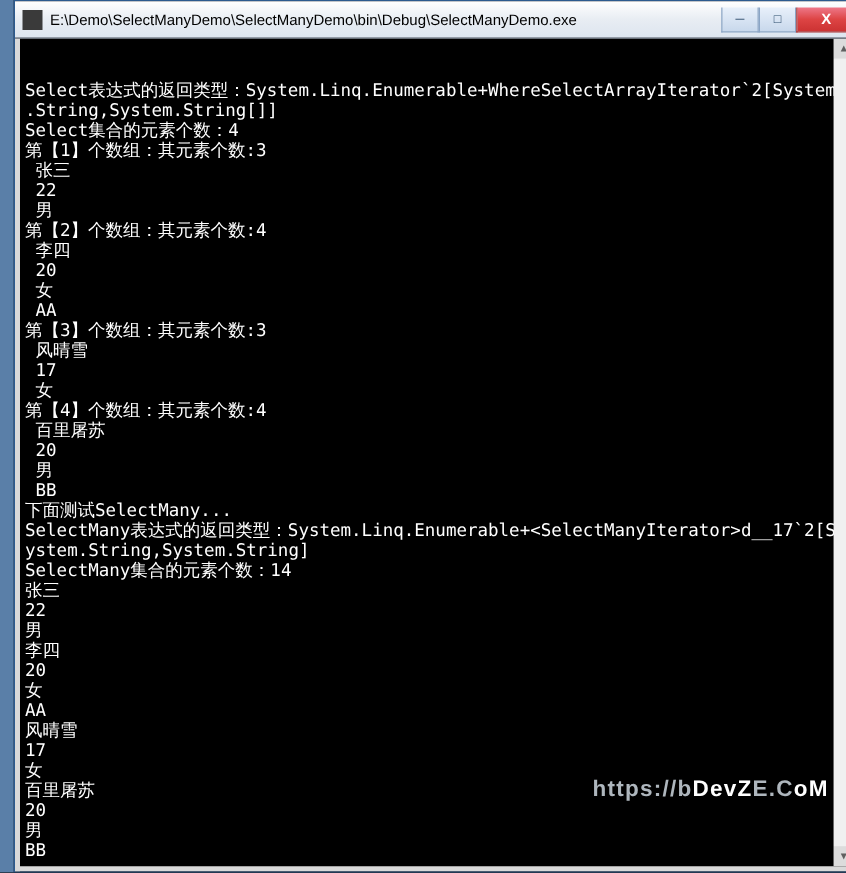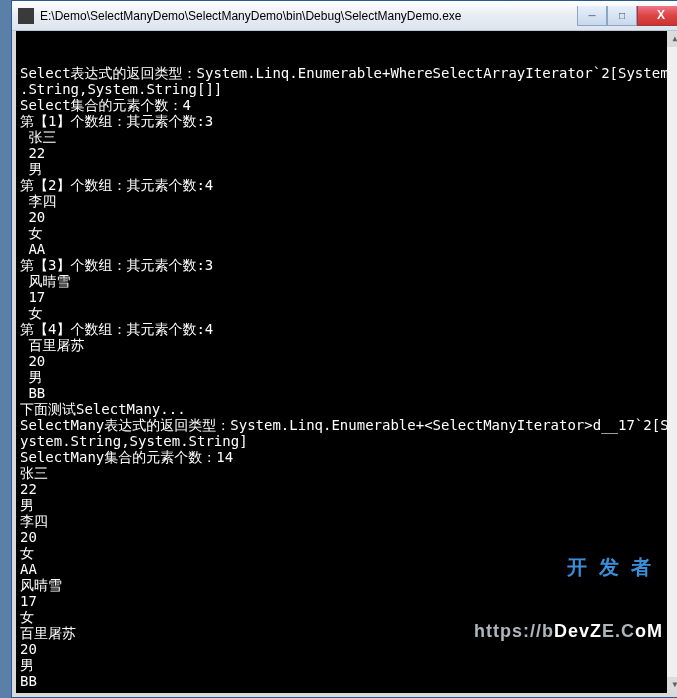--- a/index.html
+++ b/index.html
@@ -156,19 +156,18 @@
     <div id="console-lines"><div class="console-line"></div><div class="console-line">Select表达式的返回类型：System.Linq.Enumerable+WhereSelectArrayIterator`2[System</div><div class="console-line">.String,System.String[]]</div><div class="console-line">Select集合的元素个数：4</div><div class="console-line">第【1】个数组：其元素个数:3</div><div class="console-line"> 张三</div><div class="console-line"> 22</div><div class="console-line"> 男</div><div class="console-line">第【2】个数组：其元素个数:4</div><div class="console-line"> 李四</div><div class="console-line"> 20</div><div class="console-line"> 女</div><div class="console-line"> AA</div><div class="console-line">第【3】个数组：其元素个数:3</div><div class="console-line"> 风晴雪</div><div class="console-line"> 17</div><div class="console-line"> 女</div><div class="console-line">第【4】个数组：其元素个数:4</div><div class="console-line"> 百里屠苏</div><div class="console-line"> 20</div><div class="console-line"> 男</div><div class="console-line"> BB</div><div class="console-line">下面测试SelectMany...</div><div class="console-line">SelectMany表达式的返回类型：System.Linq.Enumerable+&lt;SelectManyIterator&gt;d__17`2[S</div><div class="console-line">ystem.String,System.String]</div><div class="console-line">SelectMany集合的元素个数：14</div><div class="console-line">张三</div><div class="console-line">22</div><div class="console-line">男</div><div class="console-line">李四</div><div class="console-line">20</div><div class="console-line">女</div><div class="console-line">AA</div><div class="console-line">风晴雪</div><div class="console-line">17</div><div class="console-line">女</div><div class="console-line">百里屠苏</div><div class="console-line">20</div><div class="console-line">男</div><div class="console-line">BB</div></div>
     
 
     <div class="scrollbar">
       <div class="sb-arrow">▲</div>
       <div class="sb-track"></div>
       <div class="sb-arrow">▼</div>
     </div>
 
     <div class="watermark">
-      <div class="wm-top">开发者</div>
       <div class="wm-bottom">
         <span>https://b</span><span class="dz">DevZ</span><span>E.C</span><span class="dz">oM</span>
       </div>
     </div>
   </div>
 </div>
 
 </body></html>

